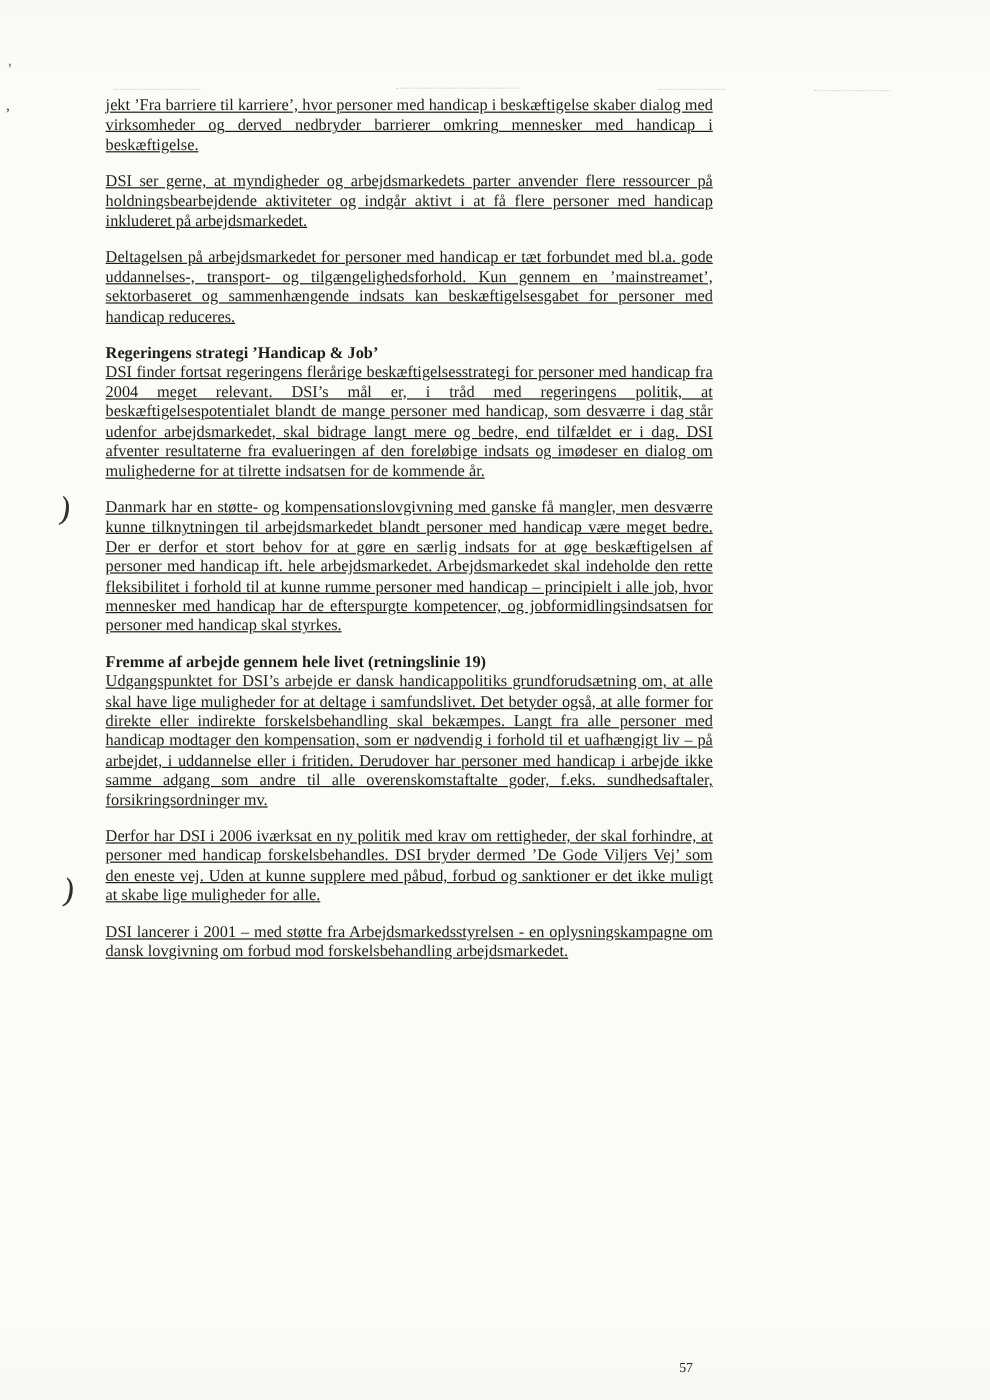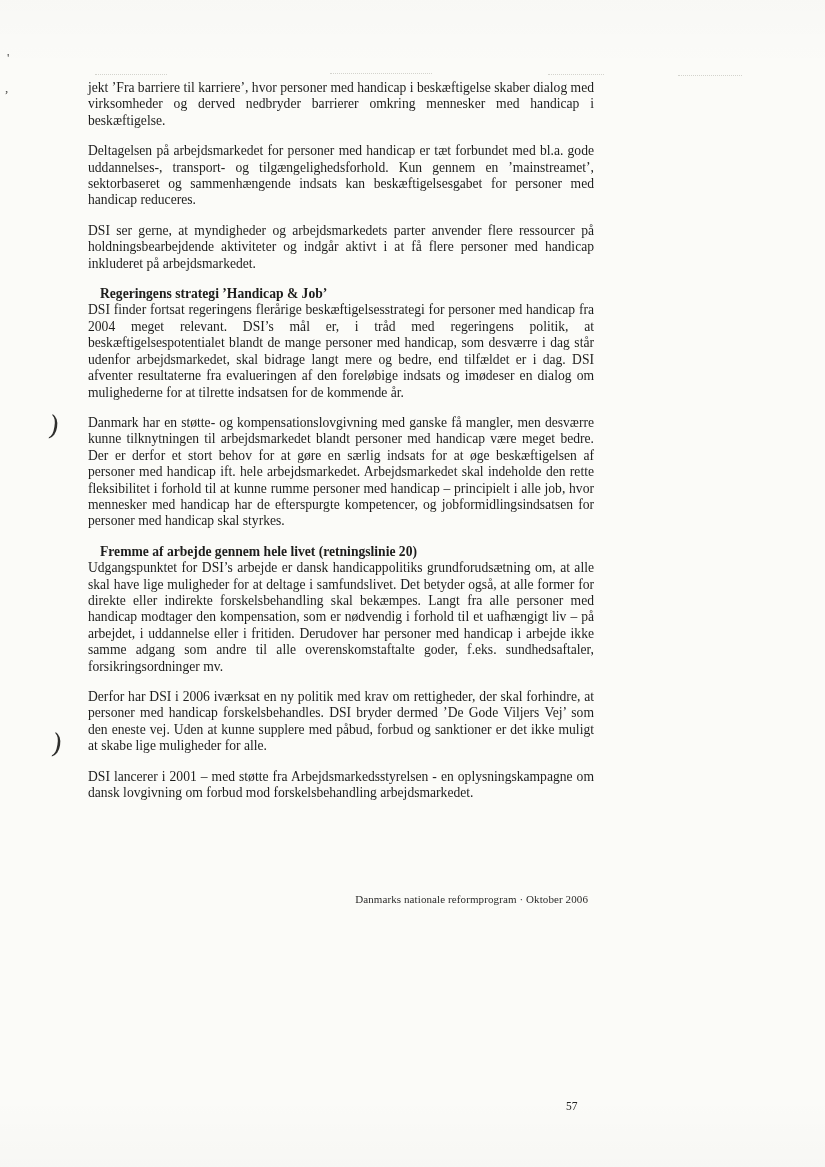--- a/index.html
+++ b/index.html
@@ -27,45 +27,46 @@
     left: 88px;
     top: 80px;
     width: 506px;
     font-size: 13.6px;
     line-height: 16.4px;
   }
   .text-block p {
     margin: 0 0 14px 0;
     text-align: justify;
     hyphens: auto;
+    text-decoration: underline;
     -webkit-hyphens: auto;
   }
   .text-block h3 {
-    margin: 4px 0 0 12px;
+    margin: 4px 0 0 0;
     font-size: 13.6px;
     line-height: 16.4px;
     font-weight: bold;
   }
   .text-block h3 + p {
     margin-top: 0;
   }
   .footer {
     position: absolute;
     left: 88px;
     top: 893px;
     width: 500px;
     text-align: right;
     font-size: 11px;
     color: #2b2b2a;
     letter-spacing: 0.1px;
   }
   .page-number {
     position: absolute;
     left: 566px;
-    top: 1100px;
+    top: 1134px;
     font-size: 11.5px;
     color: #232322;
   }
   .artifact {
     position: absolute;
     color: #3a3a38;
     pointer-events: none;
   }
   .paren {
     font-size: 27px;
@@ -96,35 +97,34 @@
 
   <div class="streak" style="left:95px;  top:74px; width:72px;"></div>
   <div class="streak" style="left:330px; top:73px; width:102px;"></div>
   <div class="streak" style="left:548px; top:74px; width:56px;"></div>
   <div class="streak" style="left:678px; top:75px; width:64px;"></div>
 
   <div class="text-block">
 
     <p>jekt ’Fra barriere til karriere’, hvor personer med handicap i beskæftigelse skaber dialog med virksomheder og derved nedbryder barrierer omkring mennesker med handicap i beskæftigelse.</p>
 
+    <p>DSI ser gerne, at myndigheder og arbejdsmarkedets parter anvender flere ressourcer på holdningsbearbejdende aktiviteter og indgår aktivt i at få flere personer med handicap inkluderet på arbejdsmarkedet.</p>
+
     <p>Deltagelsen på arbejdsmarkedet for personer med handicap er tæt forbundet med bl.a. gode uddannelses-, transport- og tilgængelighedsforhold. Kun gennem en ’mainstreamet’, sektorbaseret og sammenhængende indsats kan beskæftigelsesgabet for personer med handicap reduceres.</p>
-
-    <p>DSI ser gerne, at myndigheder og arbejdsmarkedets parter anvender flere ressourcer på holdningsbearbejdende aktiviteter og indgår aktivt i at få flere personer med handicap inkluderet på arbejdsmarkedet.</p>
 
     <h3>Regeringens strategi ’Handicap &amp; Job’</h3>
     <p>DSI finder fortsat regeringens flerårige beskæftigelsesstrategi for personer med handicap fra 2004 meget relevant. DSI’s mål er, i tråd med regeringens politik, at beskæftigelsespotentialet blandt de mange personer med handicap, som desværre i dag står udenfor arbejdsmarkedet, skal bidrage langt mere og bedre, end tilfældet er i dag. DSI afventer resultaterne fra evalueringen af den foreløbige indsats og imødeser en dialog om mulighederne for at tilrette indsatsen for de kommende år.</p>
 
     <p>Danmark har en støtte- og kompensationslovgivning med ganske få mangler, men desværre kunne tilknytningen til arbejdsmarkedet blandt personer med handicap være meget bedre. Der er derfor et stort behov for at gøre en særlig indsats for at øge beskæftigelsen af personer med handicap ift. hele arbejdsmarkedet. Arbejdsmarkedet skal indeholde den rette fleksibilitet i forhold til at kunne rumme personer med handicap – principielt i alle job, hvor mennesker med handicap har de efterspurgte kompetencer, og jobformidlingsindsatsen for personer med handicap skal styrkes.</p>
 
-    <h3>Fremme af arbejde gennem hele livet (retningslinie 20)</h3>
+    <h3>Fremme af arbejde gennem hele livet (retningslinie 19)</h3>
     <p>Udgangspunktet for DSI’s arbejde er dansk handicappolitiks grundforudsætning om, at alle skal have lige muligheder for at deltage i samfundslivet. Det betyder også, at alle former for direkte eller indirekte forskelsbehandling skal bekæmpes. Langt fra alle personer med handicap modtager den kompensation, som er nødvendig i forhold til et uafhængigt liv – på arbejdet, i uddannelse eller i fritiden. Derudover har personer med handicap i arbejde ikke samme adgang som andre til alle overenskomstaftalte goder, f.eks. sundhedsaftaler, forsikringsordninger mv.</p>
 
     <p>Derfor har DSI i 2006 iværksat en ny politik med krav om rettigheder, der skal forhindre, at personer med handicap forskelsbehandles. DSI bryder dermed ’De Gode Viljers Vej’ som den eneste vej. Uden at kunne supplere med påbud, forbud og sanktioner er det ikke muligt at skabe lige muligheder for alle.</p>
 
     <p>DSI lancerer i 2001 – med støtte fra Arbejdsmarkedsstyrelsen - en oplysningskampagne om dansk lovgivning om forbud mod forskelsbehandling arbejdsmarkedet.</p>
 
   </div>
 
-  <div class="footer">Danmarks nationale reformprogram · Oktober 2006</div>
 
   <div class="page-number">57</div>
 
 </div>
 
 </body></html>

